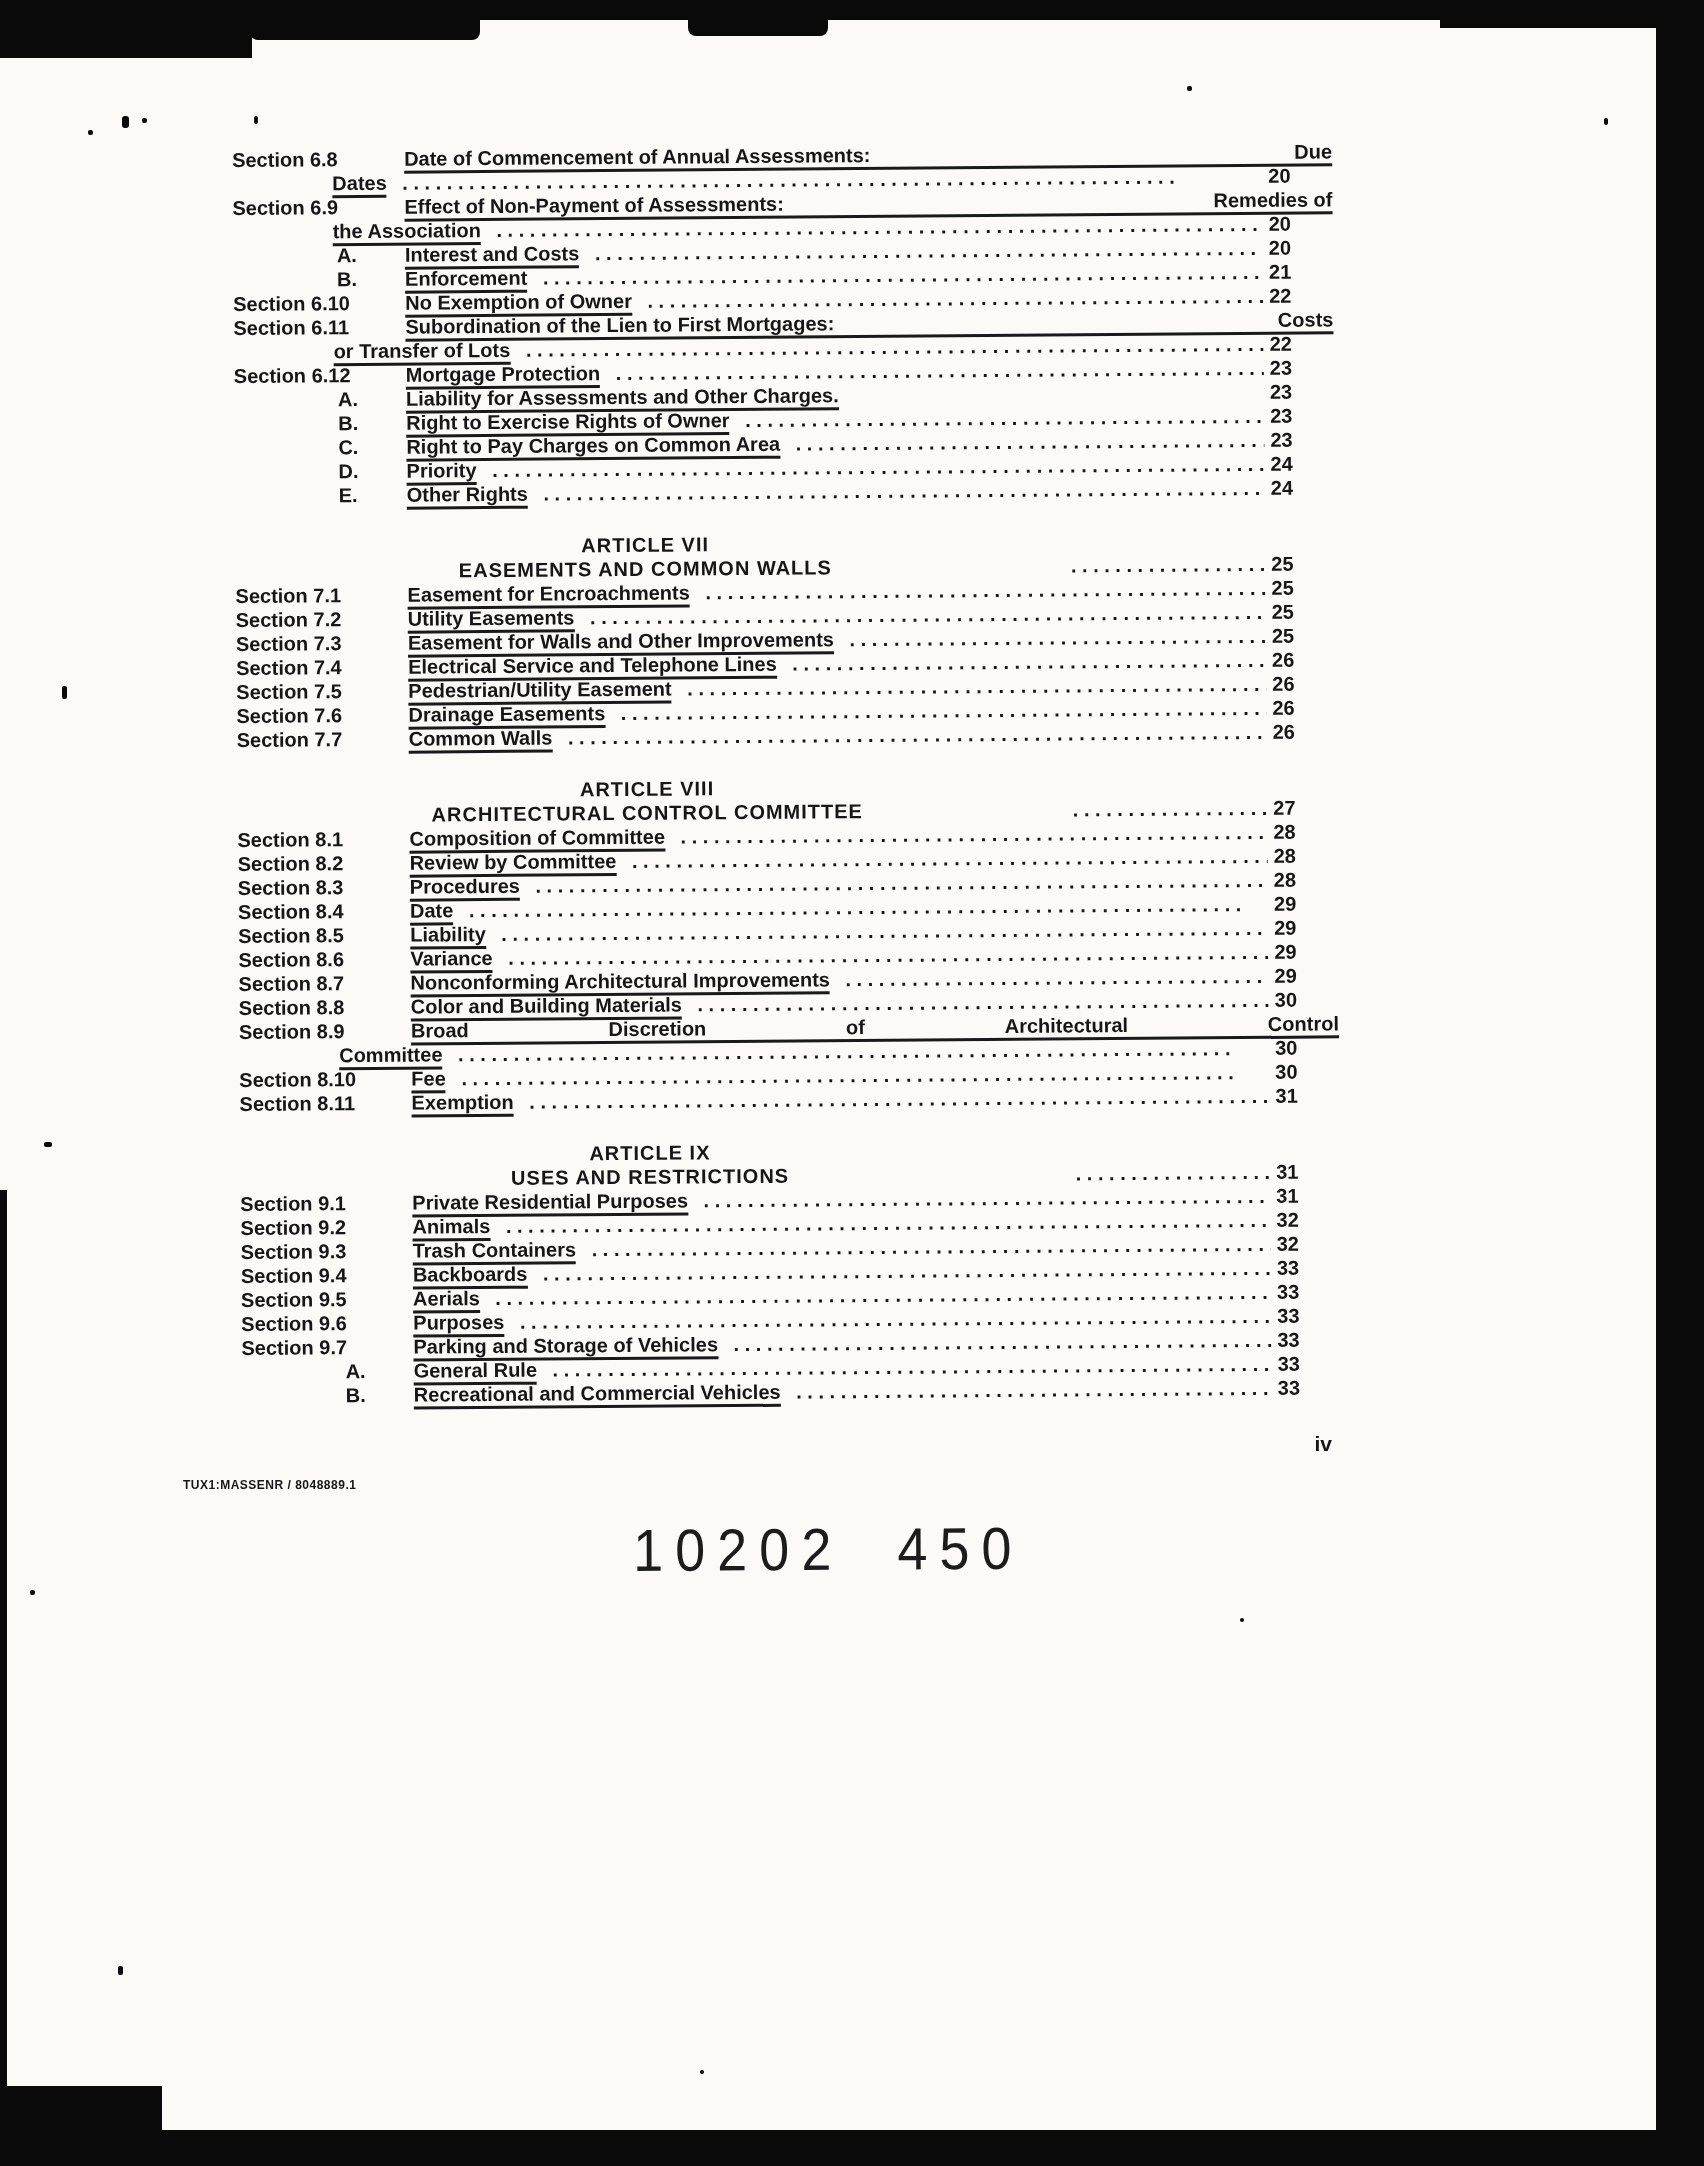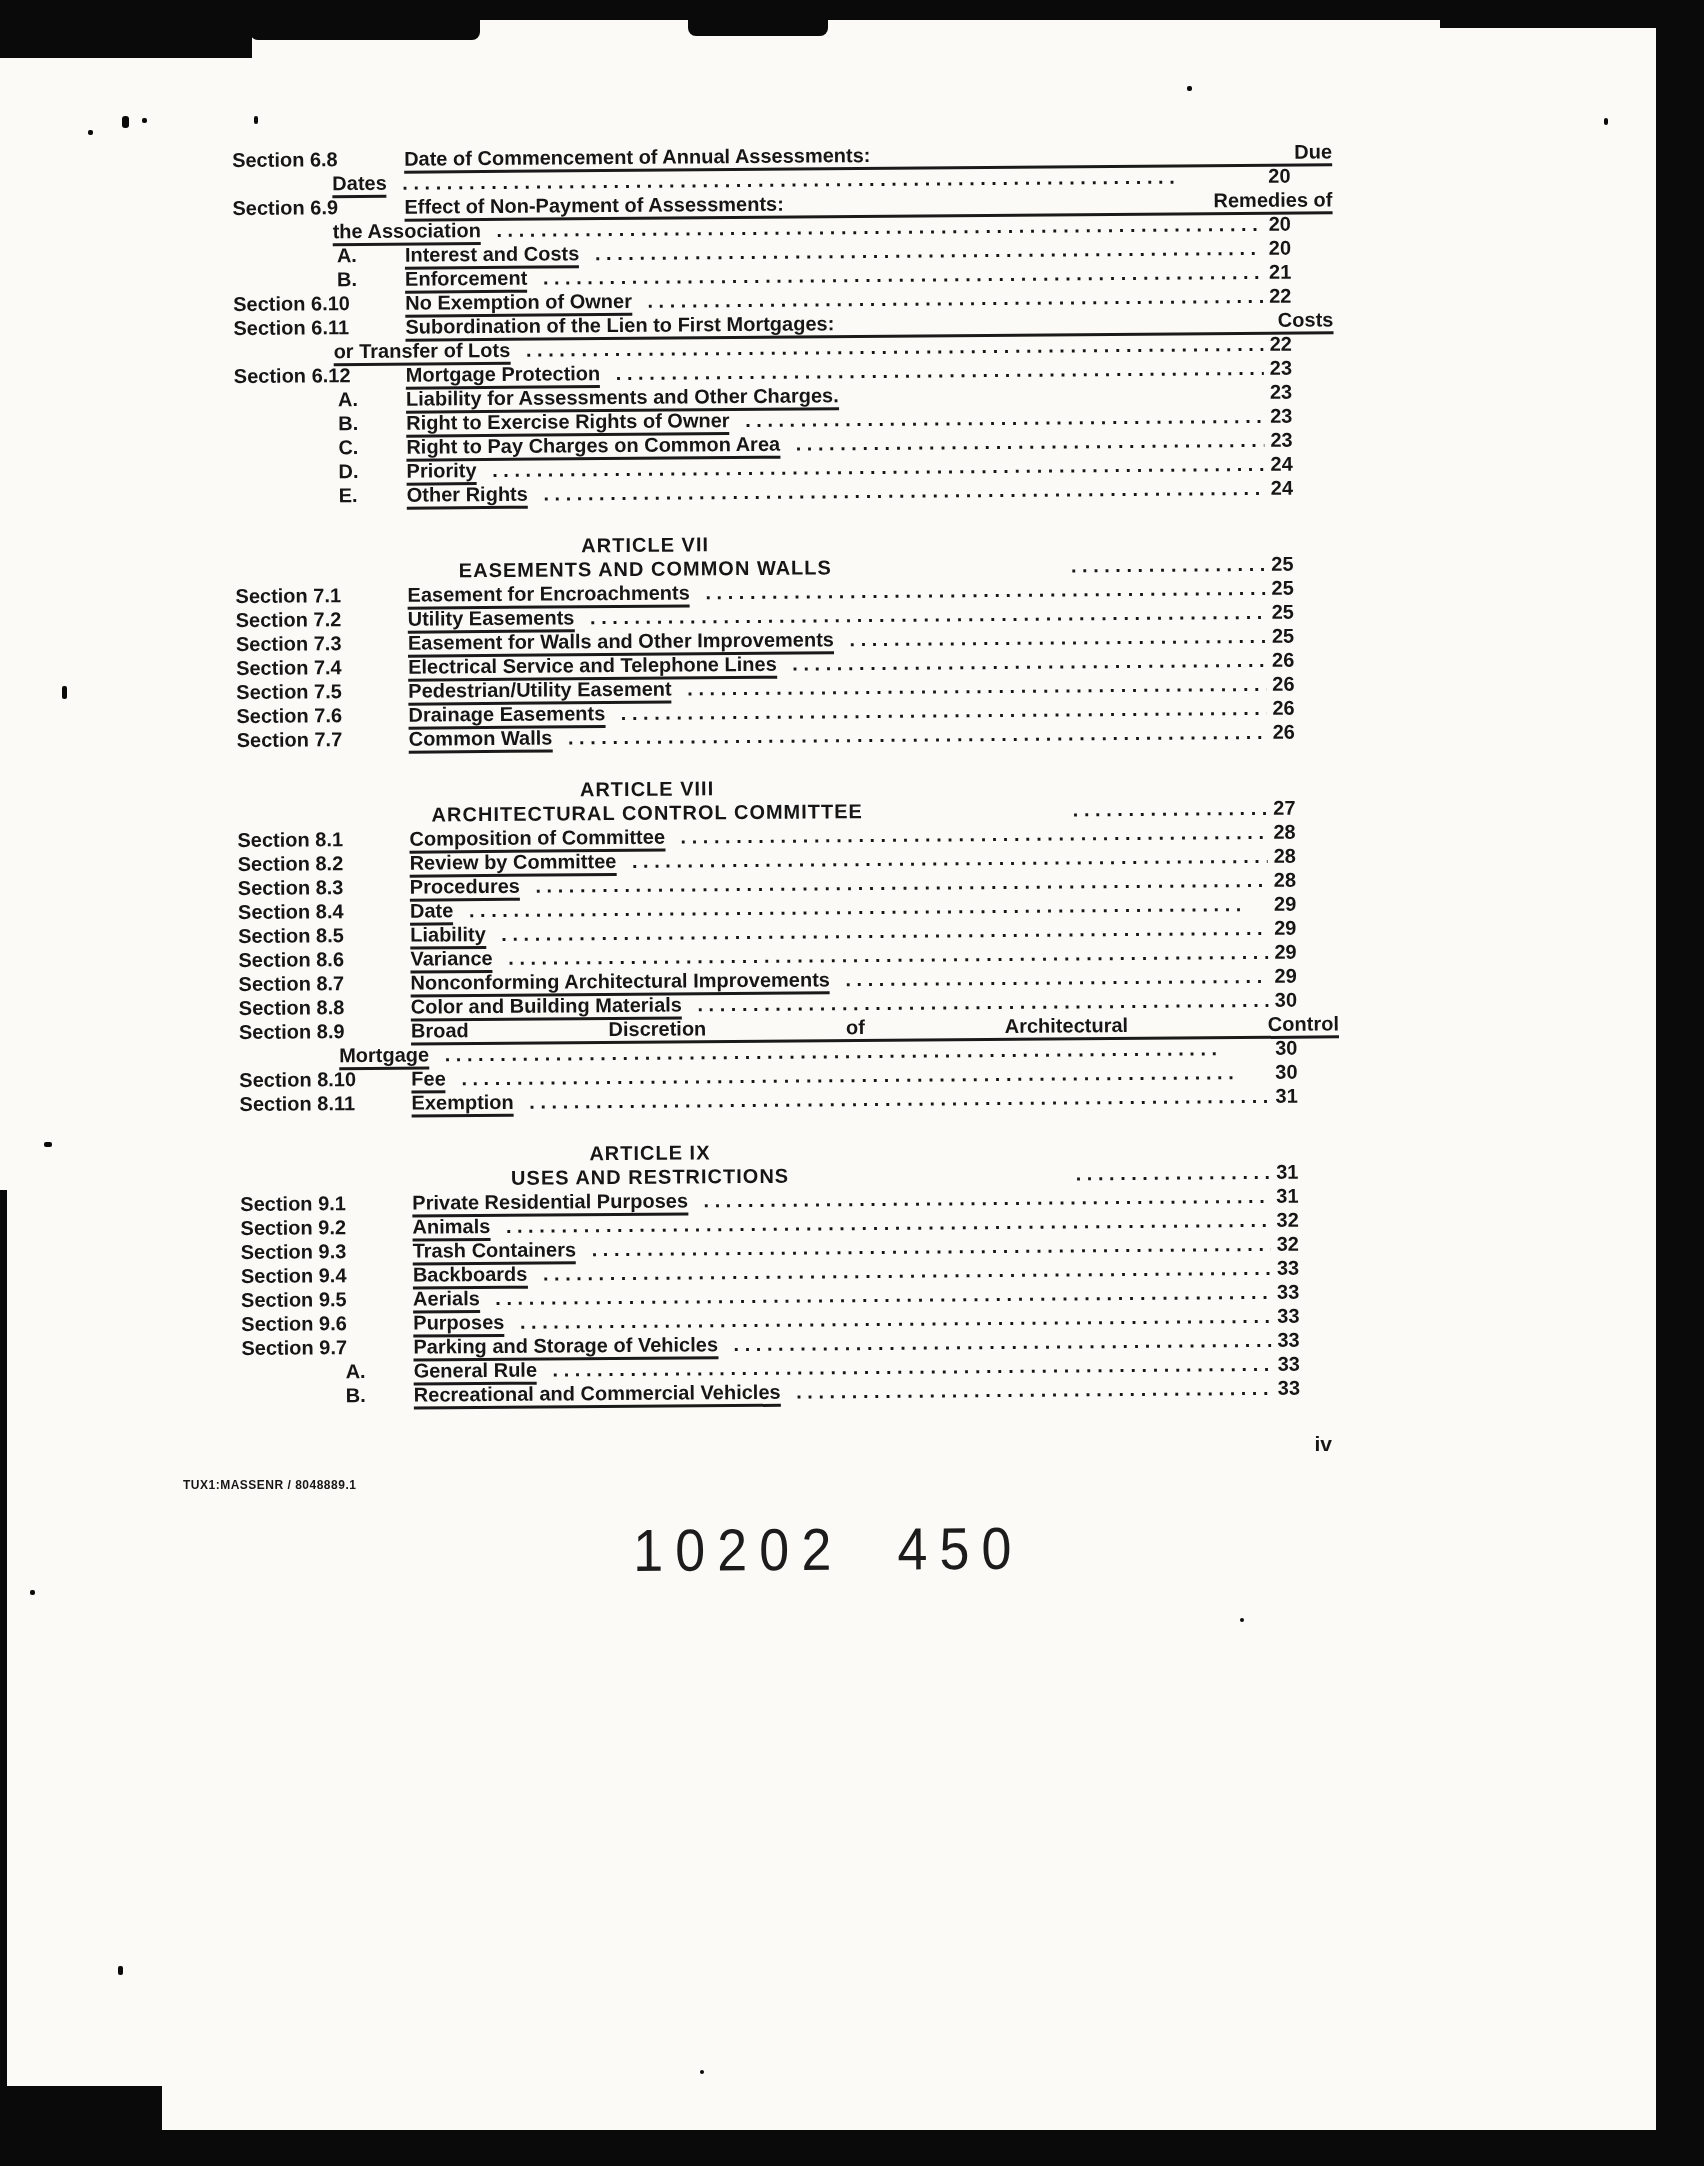--- a/index.html
+++ b/index.html
@@ -100,21 +100,21 @@
         <div class="row article2"><span class="ttl">ARCHITECTURAL CONTROL COMMITTEE</span><span class="ldr"> . . . . . . . . . . . . . . . . . . . . . . . . . . . . . . . . . . . . . . . . . . . . . . . . . . . . . . . . . . . . . . . . . . . . . .</span><span class="pg">27</span></div>
         <div class="row section"><span class="lbl">Section 8.1</span><span class="ttl u">Composition of Committee</span><span class="ldr"> . . . . . . . . . . . . . . . . . . . . . . . . . . . . . . . . . . . . . . . . . . . . . . . . . . . . . . . . . . . . . . . . . . . . . .</span><span class="pg">28</span></div>
         <div class="row section"><span class="lbl">Section 8.2</span><span class="ttl u">Review by Committee</span><span class="ldr"> . . . . . . . . . . . . . . . . . . . . . . . . . . . . . . . . . . . . . . . . . . . . . . . . . . . . . . . . . . . . . . . . . . . . . .</span><span class="pg">28</span></div>
         <div class="row section"><span class="lbl">Section 8.3</span><span class="ttl u">Procedures</span><span class="ldr"> . . . . . . . . . . . . . . . . . . . . . . . . . . . . . . . . . . . . . . . . . . . . . . . . . . . . . . . . . . . . . . . . . . . . . .</span><span class="pg">28</span></div>
         <div class="row section"><span class="lbl">Section 8.4</span><span class="ttl u">Date</span><span class="ldr"> . . . . . . . . . . . . . . . . . . . . . . . . . . . . . . . . . . . . . . . . . . . . . . . . . . . . . . . . . . . . . . . . . . . . . .</span><span class="pg">29</span></div>
         <div class="row section"><span class="lbl">Section 8.5</span><span class="ttl u">Liability</span><span class="ldr"> . . . . . . . . . . . . . . . . . . . . . . . . . . . . . . . . . . . . . . . . . . . . . . . . . . . . . . . . . . . . . . . . . . . . . .</span><span class="pg">29</span></div>
         <div class="row section"><span class="lbl">Section 8.6</span><span class="ttl u">Variance</span><span class="ldr"> . . . . . . . . . . . . . . . . . . . . . . . . . . . . . . . . . . . . . . . . . . . . . . . . . . . . . . . . . . . . . . . . . . . . . .</span><span class="pg">29</span></div>
         <div class="row section"><span class="lbl">Section 8.7</span><span class="ttl u">Nonconforming Architectural Improvements</span><span class="ldr"> . . . . . . . . . . . . . . . . . . . . . . . . . . . . . . . . . . . . . . . . . . . . . . . . . . . . . . . . . . . . . . . . . . . . . .</span><span class="pg">29</span></div>
         <div class="row section"><span class="lbl">Section 8.8</span><span class="ttl u">Color and Building Materials</span><span class="ldr"> . . . . . . . . . . . . . . . . . . . . . . . . . . . . . . . . . . . . . . . . . . . . . . . . . . . . . . . . . . . . . . . . . . . . . .</span><span class="pg">30</span></div>
         <div class="row section"><span class="lbl">Section 8.9</span><span class="ttl jst"><span class="seg">Broad</span><span class="seg">Discretion</span><span class="seg">of</span><span class="seg">Architectural</span><span class="seg">Control</span></span></div>
-        <div class="row cont"><span class="ttl u">Mortgage</span><span class="ldr"> . . . . . . . . . . . . . . . . . . . . . . . . . . . . . . . . . . . . . . . . . . . . . . . . . . . . . . . . . . . . . . . . . . . . . .</span><span class="pg">30</span></div>
+        <div class="row cont"><span class="ttl u">Committee</span><span class="ldr"> . . . . . . . . . . . . . . . . . . . . . . . . . . . . . . . . . . . . . . . . . . . . . . . . . . . . . . . . . . . . . . . . . . . . . .</span><span class="pg">30</span></div>
         <div class="row section"><span class="lbl">Section 8.10</span><span class="ttl u">Fee</span><span class="ldr"> . . . . . . . . . . . . . . . . . . . . . . . . . . . . . . . . . . . . . . . . . . . . . . . . . . . . . . . . . . . . . . . . . . . . . .</span><span class="pg">30</span></div>
         <div class="row section"><span class="lbl">Section 8.11</span><span class="ttl u">Exemption</span><span class="ldr"> . . . . . . . . . . . . . . . . . . . . . . . . . . . . . . . . . . . . . . . . . . . . . . . . . . . . . . . . . . . . . . . . . . . . . .</span><span class="pg">31</span></div>
         <div class="row article"><span class="ttl">ARTICLE IX</span></div>
         <div class="row article2"><span class="ttl">USES AND RESTRICTIONS</span><span class="ldr"> . . . . . . . . . . . . . . . . . . . . . . . . . . . . . . . . . . . . . . . . . . . . . . . . . . . . . . . . . . . . . . . . . . . . . .</span><span class="pg">31</span></div>
         <div class="row section"><span class="lbl">Section 9.1</span><span class="ttl u">Private Residential Purposes</span><span class="ldr"> . . . . . . . . . . . . . . . . . . . . . . . . . . . . . . . . . . . . . . . . . . . . . . . . . . . . . . . . . . . . . . . . . . . . . .</span><span class="pg">31</span></div>
         <div class="row section"><span class="lbl">Section 9.2</span><span class="ttl u">Animals</span><span class="ldr"> . . . . . . . . . . . . . . . . . . . . . . . . . . . . . . . . . . . . . . . . . . . . . . . . . . . . . . . . . . . . . . . . . . . . . .</span><span class="pg">32</span></div>
         <div class="row section"><span class="lbl">Section 9.3</span><span class="ttl u">Trash Containers</span><span class="ldr"> . . . . . . . . . . . . . . . . . . . . . . . . . . . . . . . . . . . . . . . . . . . . . . . . . . . . . . . . . . . . . . . . . . . . . .</span><span class="pg">32</span></div>
         <div class="row section"><span class="lbl">Section 9.4</span><span class="ttl u">Backboards</span><span class="ldr"> . . . . . . . . . . . . . . . . . . . . . . . . . . . . . . . . . . . . . . . . . . . . . . . . . . . . . . . . . . . . . . . . . . . . . .</span><span class="pg">33</span></div>
         <div class="row section"><span class="lbl">Section 9.5</span><span class="ttl u">Aerials</span><span class="ldr"> . . . . . . . . . . . . . . . . . . . . . . . . . . . . . . . . . . . . . . . . . . . . . . . . . . . . . . . . . . . . . . . . . . . . . .</span><span class="pg">33</span></div>
         <div class="row section"><span class="lbl">Section 9.6</span><span class="ttl u">Purposes</span><span class="ldr"> . . . . . . . . . . . . . . . . . . . . . . . . . . . . . . . . . . . . . . . . . . . . . . . . . . . . . . . . . . . . . . . . . . . . . .</span><span class="pg">33</span></div>

